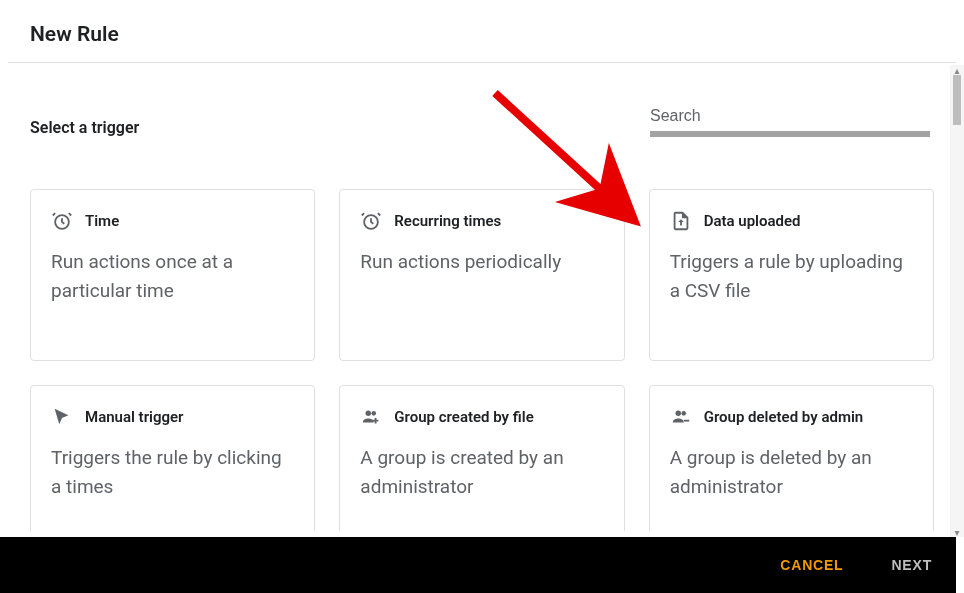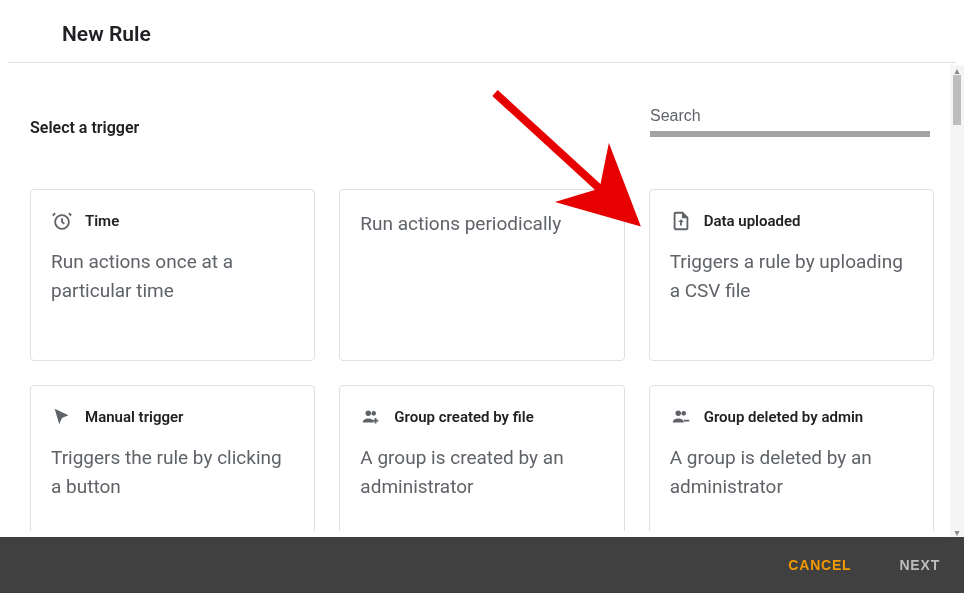--- a/index.html
+++ b/index.html
@@ -9,21 +9,20 @@
       width: 964px;
       height: 593px;
       overflow: hidden;
       position: relative;
     }
     .page-title {
       font-size: 21px;
       font-weight: 600;
       color: #202124;
       padding: 22px 30px 16px 30px;
-      margin-left: 32px;
     }
     .divider {
       height: 1px;
       background: #e0e0e0;
       margin: 0 8px 0 8px;
     }
     .content-wrap {
       position: relative;
       padding: 0 30px;
       height: 468px;
@@ -97,28 +96,28 @@
     }
     .card-desc {
       font-size: 19px;
       color: #5f6368;
       line-height: 1.5;
     }
     .footer {
       position: absolute;
       bottom: 0;
       left: 0;
-      right: 0;
+      right: 8px;
       height: 56px;
       display: flex;
       align-items: center;
       justify-content: flex-end;
       gap: 28px;
       padding-right: 24px;
-      background: #404040;
+      background: #000000;
     }
     .btn-cancel {
       color: #f29900;
       font-size: 14px;
       font-weight: 600;
       letter-spacing: 0.8px;
       cursor: pointer;
       background: none;
       border: none;
     }
@@ -191,20 +190,30 @@
             <path d="M12 9v4l2.5 2"></path>
             <path d="M4.5 3.5L2 6M19.5 3.5L22 6"></path>
           </svg>
         </span>
         <span class="card-title">Time</span>
       </div>
       <div class="card-desc">Run actions once at a particular time</div>
     </div>
 
     <div class="card">
+      <div class="card-header">
+        <span class="card-icon">
+          <svg viewBox="0 0 24 24" fill="none" stroke="currentColor" stroke-width="2">
+            <circle cx="12" cy="13" r="7.5"></circle>
+            <path d="M12 9v4l2.5 2"></path>
+            <path d="M4.5 3.5L2 6M19.5 3.5L22 6"></path>
+          </svg>
+        </span>
+        <span class="card-title">Recurring times</span>
+      </div>
       <div class="card-desc">Run actions periodically</div>
     </div>
 
     <div class="card">
       <div class="card-header">
         <span class="card-icon">
           <svg viewBox="0 0 24 24" fill="currentColor">
             <path d="M14 2H6c-1 0-2 1-2 2v16c0 1 1 2 2 2h12c1 0 2-1 2-2V8l-6-6zM6 20V4h7v5h5v11H6z"></path>
             <path d="M12 10l-3 3h2v4h2v-4h2l-3-3z"></path>
           </svg>
@@ -216,21 +225,21 @@
 
     <div class="card">
       <div class="card-header">
         <span class="card-icon">
           <svg viewBox="0 0 24 24" fill="currentColor">
             <path d="M4 3l5 17 3-7 7-3L4 3z"></path>
           </svg>
         </span>
         <span class="card-title">Manual trigger</span>
       </div>
-      <div class="card-desc">Triggers the rule by clicking a button</div>
+      <div class="card-desc">Triggers the rule by clicking a times</div>
     </div>
 
     <div class="card">
       <div class="card-header">
         <span class="card-icon">
           <svg viewBox="0 0 24 24" fill="currentColor">
             <circle cx="9" cy="8" r="3"></circle>
             <circle cx="15" cy="8" r="2.5"></circle>
             <path d="M3 18c0-3 3-4.5 6-4.5s6 1.5 6 4.5H3z"></path>
             <path d="M17 13v6M14 16h6" stroke="currentColor" stroke-width="2"></path>

